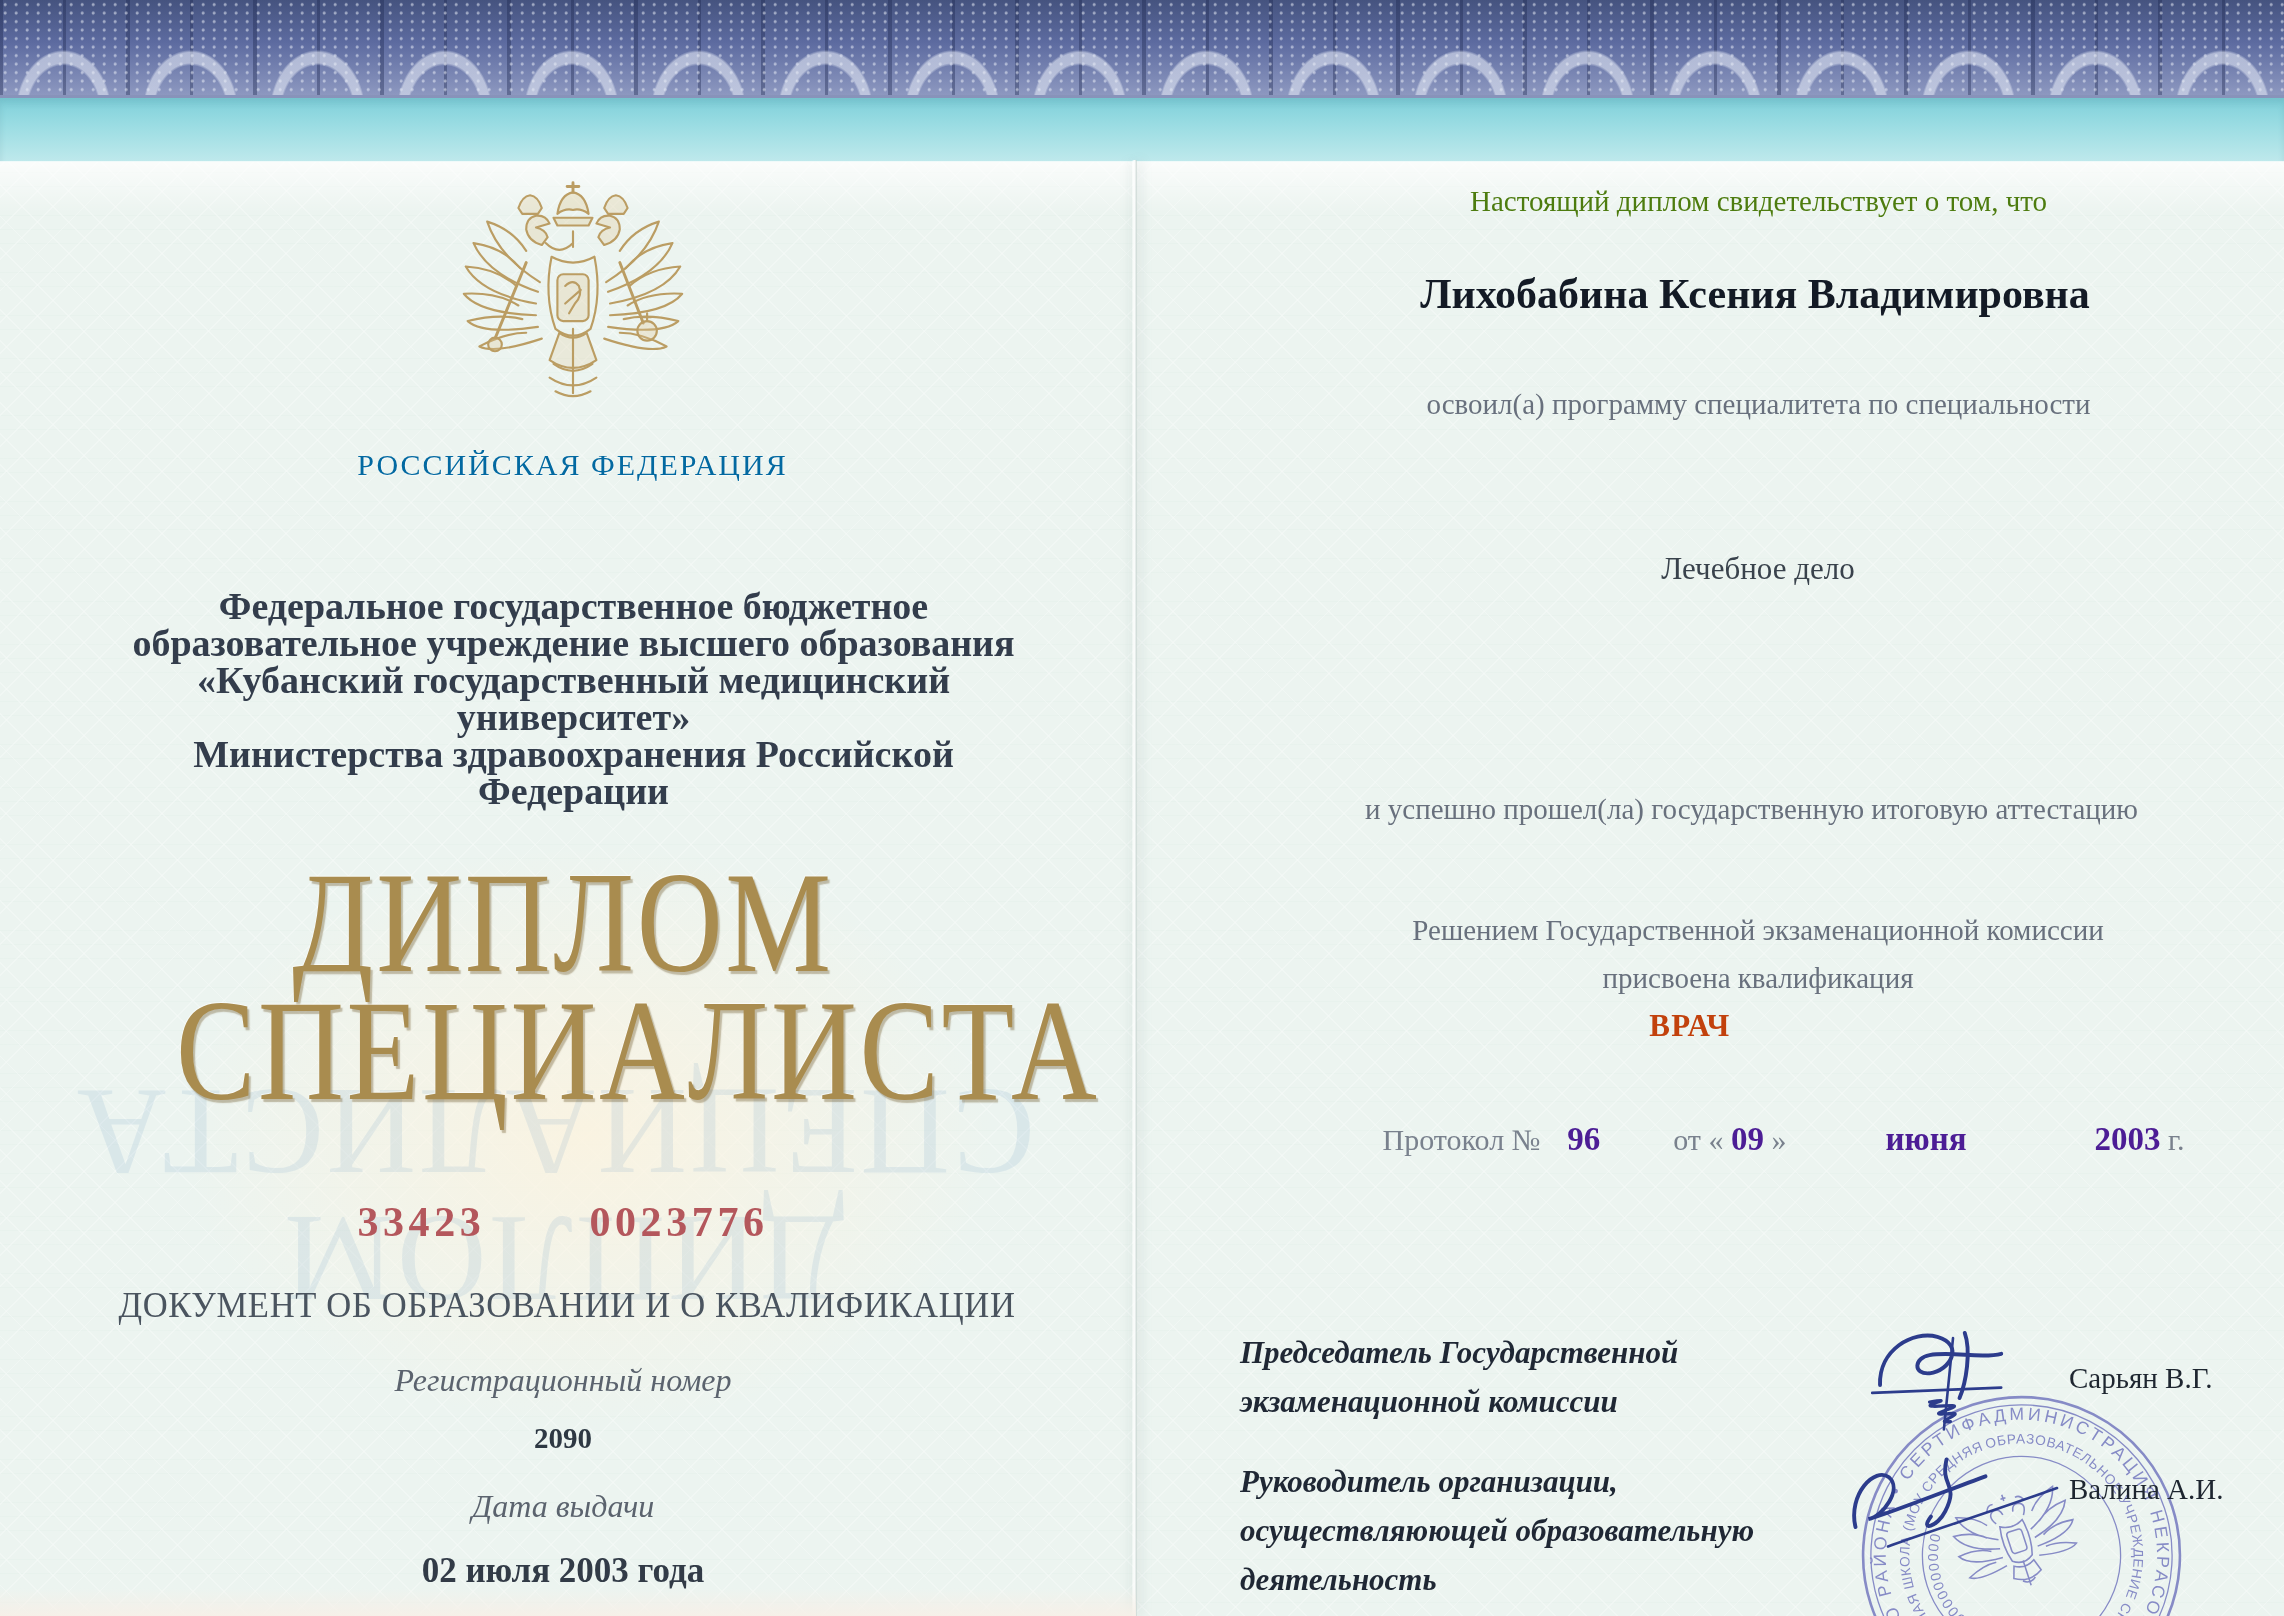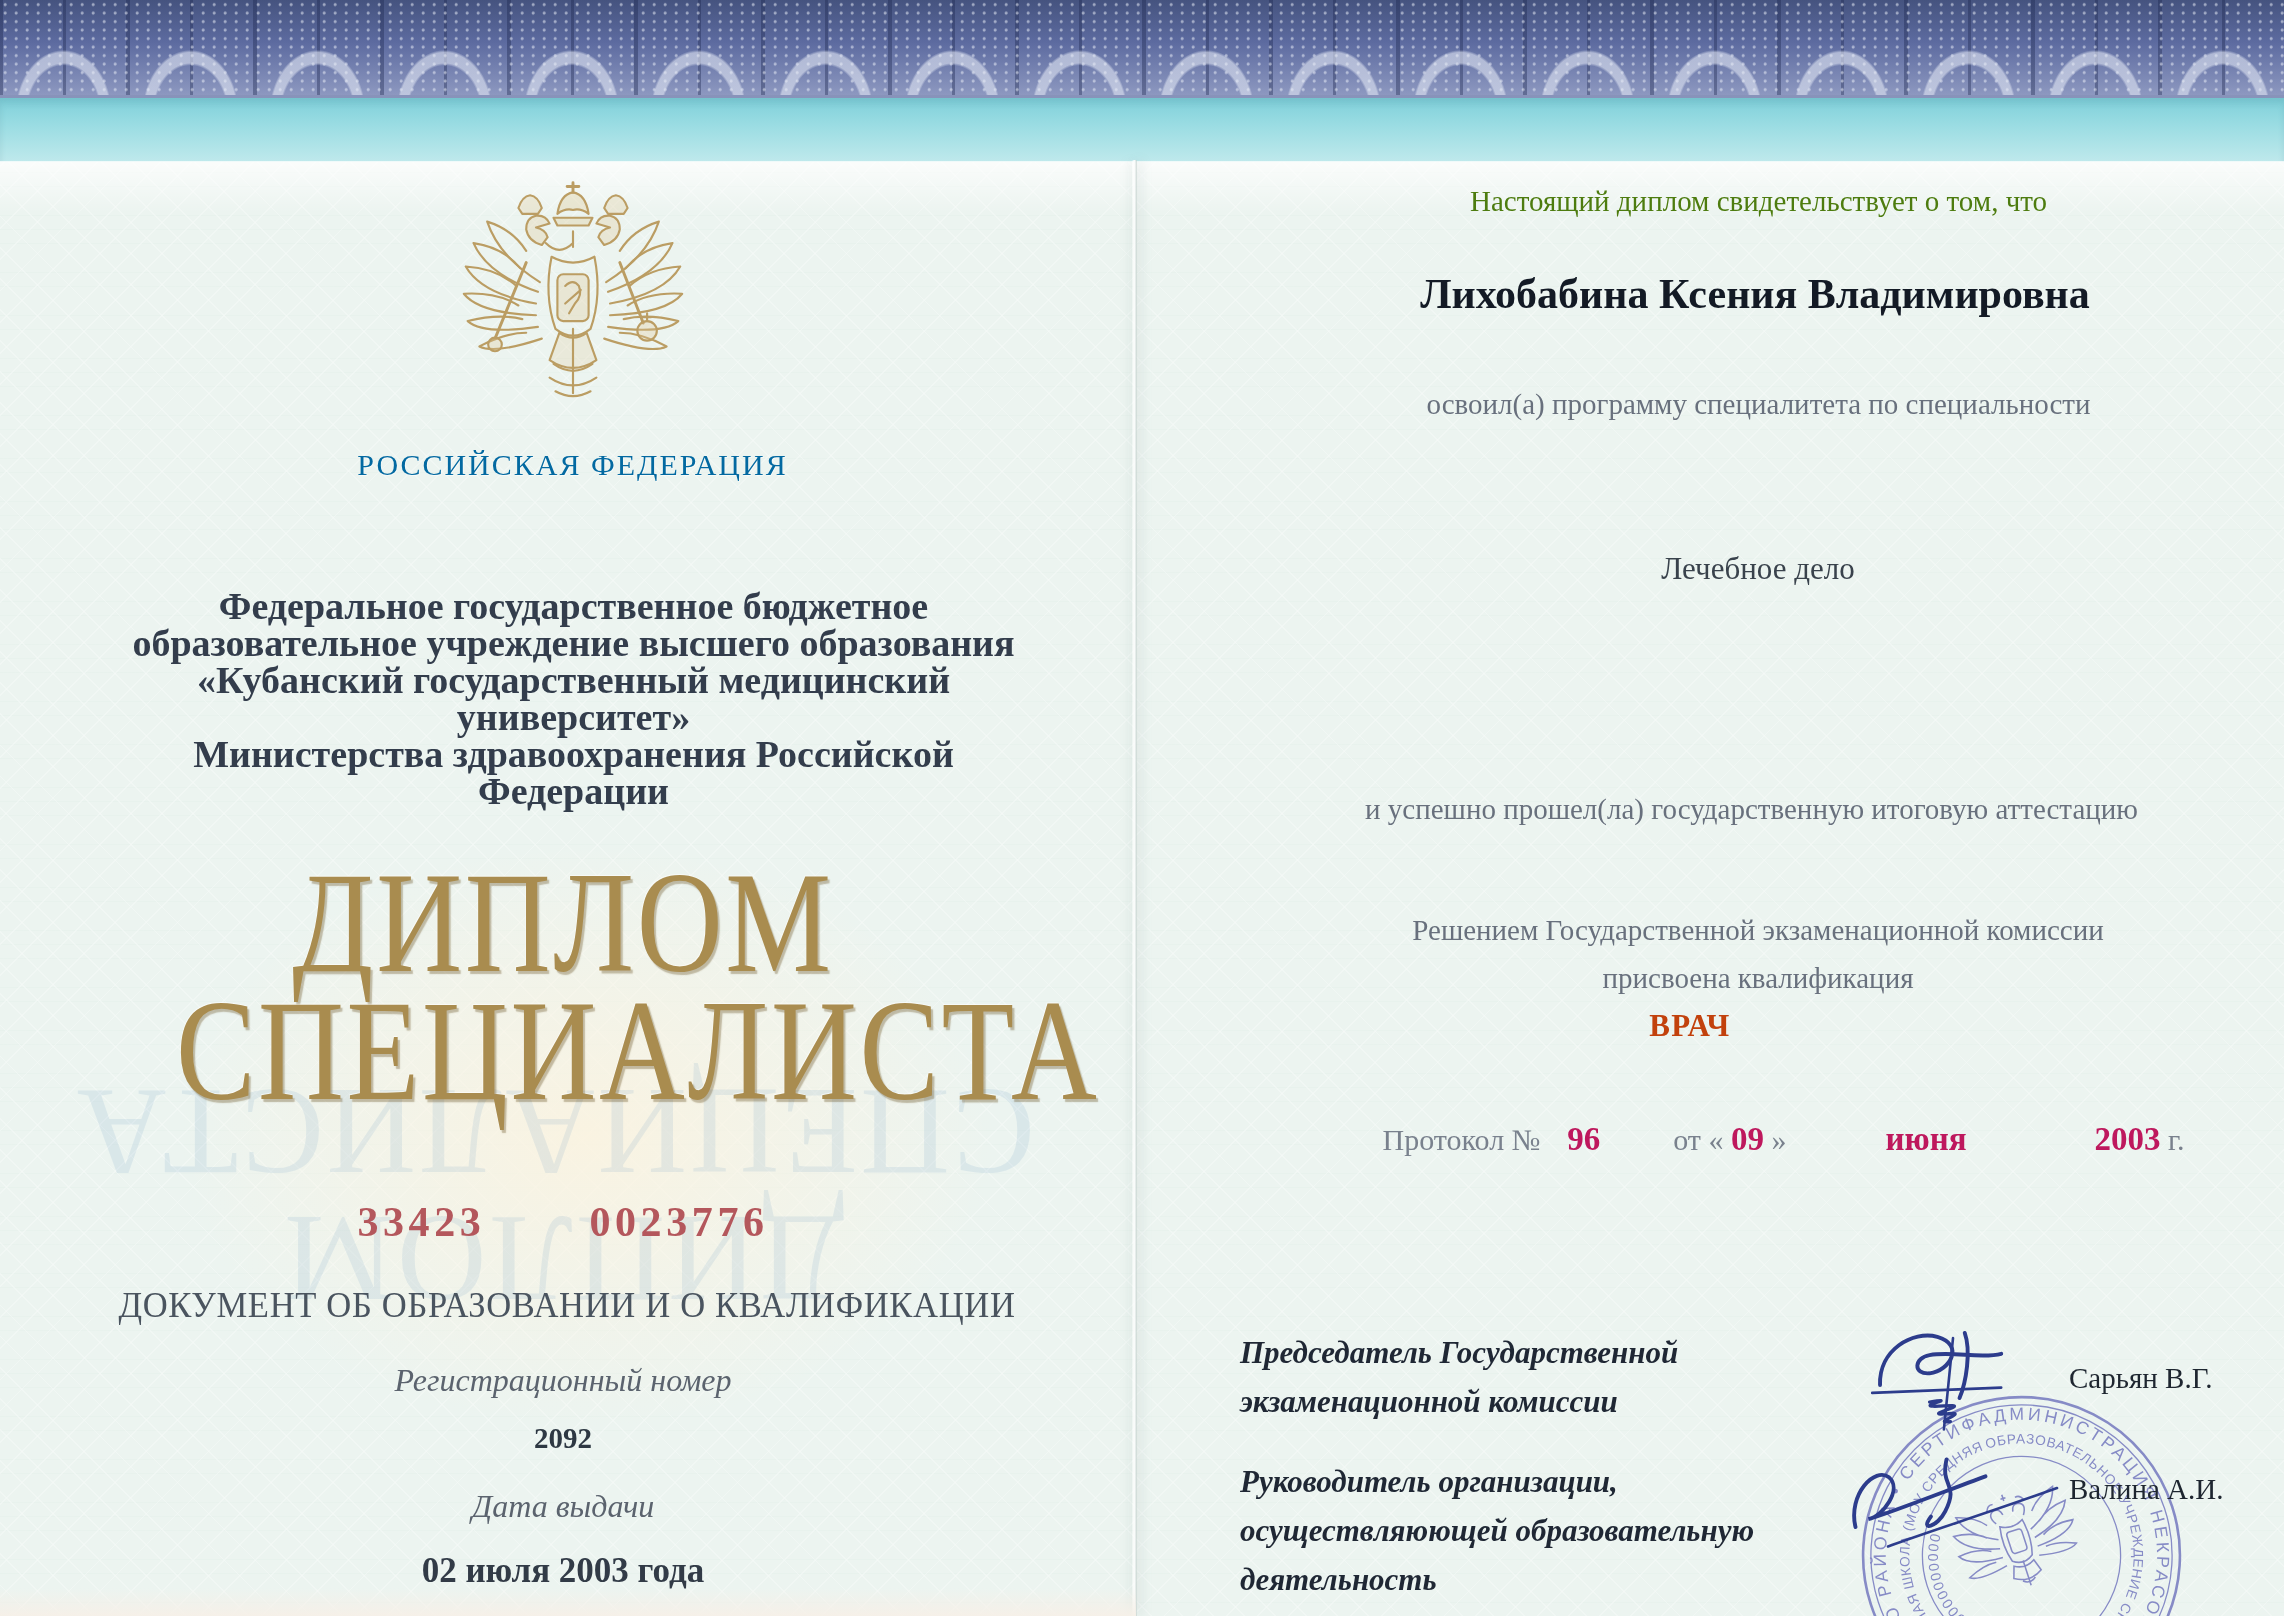--- a/index.html
+++ b/index.html
@@ -108,21 +108,21 @@
   .program{ left:1296px; top:388px; width:925px; font-size:29px; color:#68707d; }
   .specialty{ left:1302px; top:551px; width:912px; font-size:31px; color:#39424c; }
   .attestation{ left:1237px; top:793px; width:1029px; font-size:29px; color:#68707d; }
   .decision1{ left:1302px; top:914px; width:912px; font-size:29px; color:#68707d; }
   .decision2{ left:1302px; top:962px; width:912px; font-size:29px; color:#68707d; }
   .qualification{ left:1234px; top:1008px; width:912px; font-weight:bold; font-size:31px; letter-spacing:1.3px; color:#c2410c; }
   .protocol{
     left:1341px; top:1121px; width:885px; white-space:nowrap;
     font-size:30px; color:#79818d;
   }
-  .protocol .b{ font-weight:bold; color:#be185d; font-size:33px; }
+  .protocol .b{ font-weight:bold; color:#4c1d95; font-size:33px; }
   .protocol .sp-s{ display:inline-block; width:27px; }
   .protocol .sp-m{ display:inline-block; width:73px; }
   .protocol .sp-l{ display:inline-block; width:99px; }
   .protocol .sp-xl{ display:inline-block; width:128px; }
 
   .role{ left:1240px; width:664px; font-weight:bold; font-style:italic; font-size:31px; line-height:49px; color:#1f2734; text-align:left; }
   .role1{ top:1328px; }
   .role2{ top:1457px; }
   .sig-name{ width:234px; font-size:29px; color:#1e2630; text-align:left; }
   .name1{ left:2069px; top:1362px; }
@@ -210,21 +210,21 @@
   <div class="abs ctr title-line title1">ДИПЛОМ</div>
   <div class="abs ctr title-line title2">СПЕЦИАЛИСТА</div>
 
   <div class="abs ctr serials">
     <span>33423</span><span class="gap"></span><span>0023776</span>
   </div>
 
   <div class="abs ctr dockind">ДОКУМЕНТ ОБ ОБРАЗОВАНИИ И О КВАЛИФИКАЦИИ</div>
 
   <div class="abs ctr reg-label">Регистрационный номер</div>
-  <div class="abs ctr reg-value">2092</div>
+  <div class="abs ctr reg-value">2090</div>
   <div class="abs ctr date-label">Дата выдачи</div>
   <div class="abs ctr date-value">02 июля 2003 года</div>
 
   <div class="abs ctr intro">Настоящий диплом свидетельствует о том, что</div>
   <div class="abs ctr holder">Лихобабина Ксения Владимировна</div>
   <div class="abs ctr program">освоил(а) программу специалитета по специальности</div>
   <div class="abs ctr specialty">Лечебное дело</div>
   <div class="abs ctr attestation">и успешно прошел(ла) государственную итоговую аттестацию</div>
   <div class="abs ctr decision1">Решением Государственной экзаменационной комиссии</div>
   <div class="abs ctr decision2">присвоена квалификация</div>

